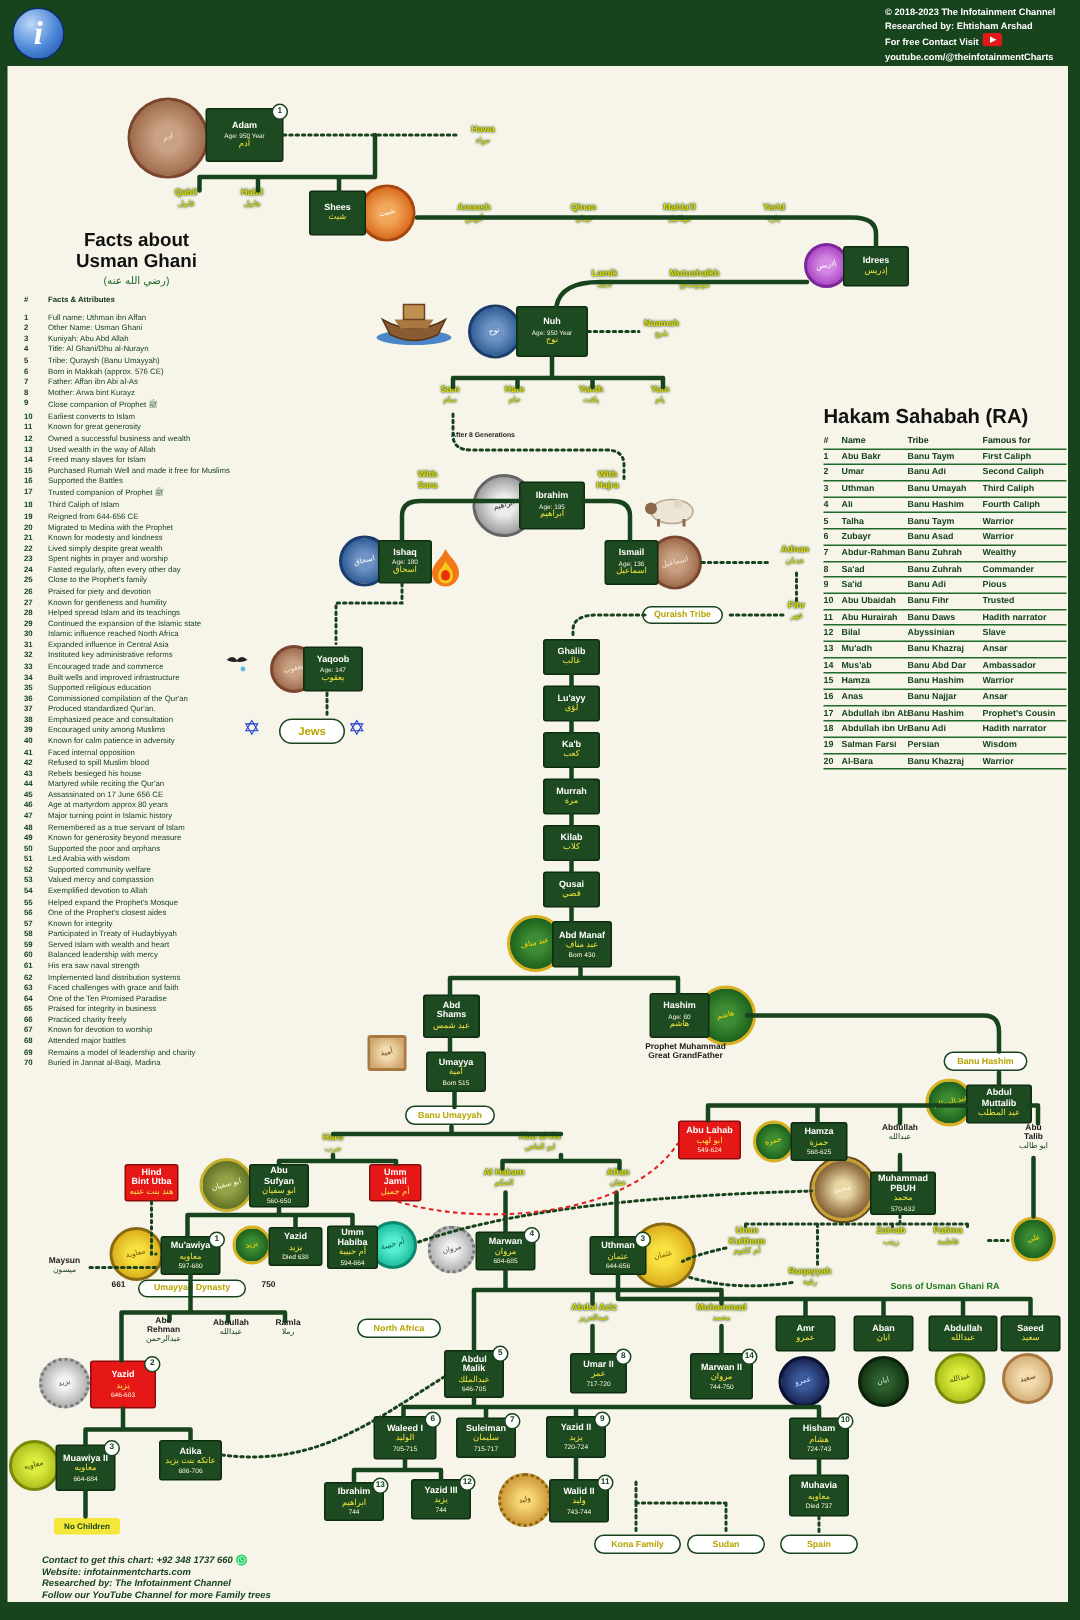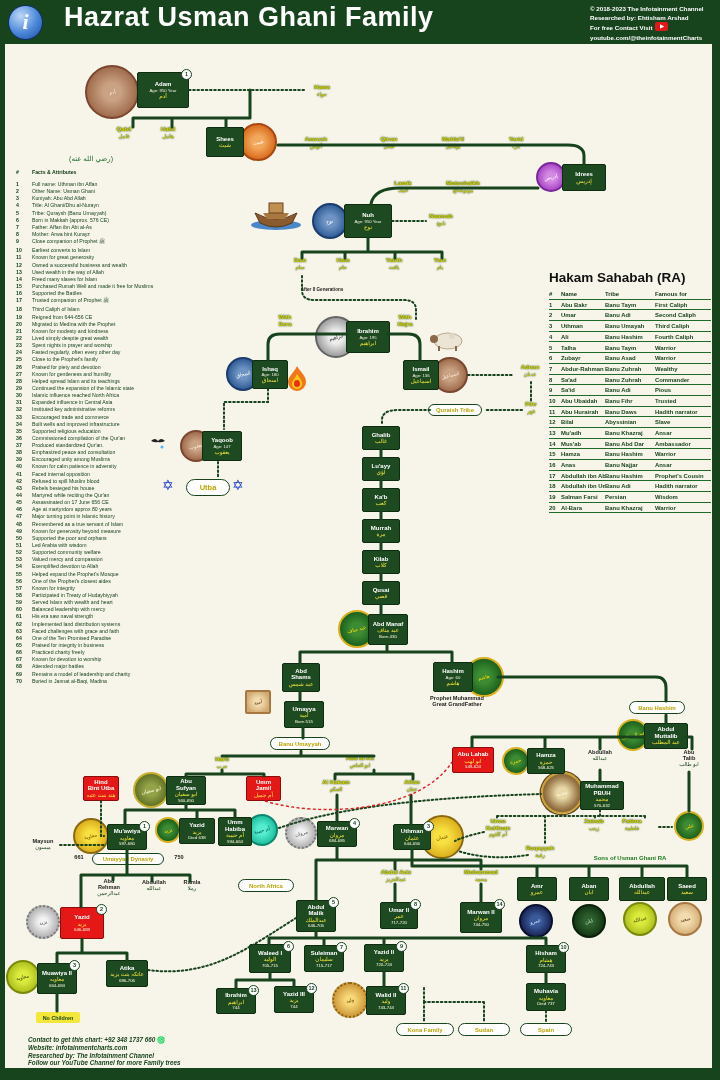--- a/index.html
+++ b/index.html
@@ -101,21 +101,20 @@
 <body>
 
 <div id="page">
 
   <div class="frame" id="hdr"></div>
   <div class="frame" id="frL"></div>
   <div class="frame" id="frR"></div>
   <div class="frame" id="frB"></div>
 
   <div id="logo">i</div>
-  <div id="hTitle">Hazrat Usman Ghani Family</div>
   <div id="hRight">
     <div>© 2018-2023 The Infotainment Channel</div>
     <div>Researched by: Ehtisham Arshad</div>
     <div><span>For free Contact Visit</span><span class="yt"><svg width="13" height="9" viewBox="0 0 13 9">
             <rect width="13" height="9" rx="2" fill="#e01818"></rect>
             <path d="M5 2.3 L9.3 4.5 L5 6.7 Z" fill="#fff"></path>
           </svg></span></div>
     <div>youtube.com/@theinfotainmentCharts</div>
   </div>
 
@@ -161,20 +160,22 @@
       M148 970 C210 978 248 948 296 918
       M279 828 C360 800 480 796 541 794
       M600 810 V816 M497 816 H645 M497 816 V820 M595 816 V820 M645 816 V820 M545 816 V845 M659 827 H672
       M484 832 Q462 837 455 841 M528 855 Q490 861 458 851
       M546 1011 V1022
       M424 988 V1002 M424 1002 H484 M424 1002 V1022 M484 1002 V1022"></path>
     <path fill="none" stroke="#e02020" stroke-width="1.4" stroke-dasharray="3 2.4" d="M265 801 C320 818 420 812 452 762"></path>
   </svg>
 
   <div id="facts">
+    <div id="factsTitle">Facts about
+Usman Ghani</div>
     <div id="factsAr">(رضي الله عنه)</div>
     <div class="frow fhead">
       <span class="fno">#</span>
       <span class="ftx">Facts &amp; Attributes</span>
     </div>
     <div id="factsList">
         <div class="frow">
           <span class="fno">1</span>
           <span class="ftx">Full name: Uthman ibn Affan</span>
         </div>
@@ -1096,21 +1097,21 @@
       <div class="nd dl" style="width: 60px; left: 292px; top: 287px;">
         <span class="l1" style="font-size: 4.6px;">After 8 Generations</span>
       </div>
       <div class="nd gl" style="width: 94px; left: 583px; top: 855px;">
         <span class="l1">Sons of Usman Ghani RA</span>
       </div>
       <div class="nd oval" style="width: 54px; height: 12px; left: 428px; top: 404px;">
         <span class="ov">Quraish Tribe</span>
       </div>
       <div class="nd oval" style="width: 44px; height: 17px; left: 186px; top: 479px;">
-        <span class="ov" style="font-size: 7.5px;">Utba</span>
+        <span class="ov" style="font-size: 7.5px;">Jews</span>
       </div>
       <div class="nd oval" style="width: 60px; height: 13px; left: 270px; top: 737px;">
         <span class="ov">Banu Umayyah</span>
       </div>
       <div class="nd oval" style="width: 56px; height: 13px; left: 629px; top: 701px;">
         <span class="ov">Banu Hashim</span>
       </div>
       <div class="nd oval" style="width: 72px; height: 12px; left: 92px; top: 853px;">
         <span class="ov">Umayyad Dynasty</span>
       </div>

